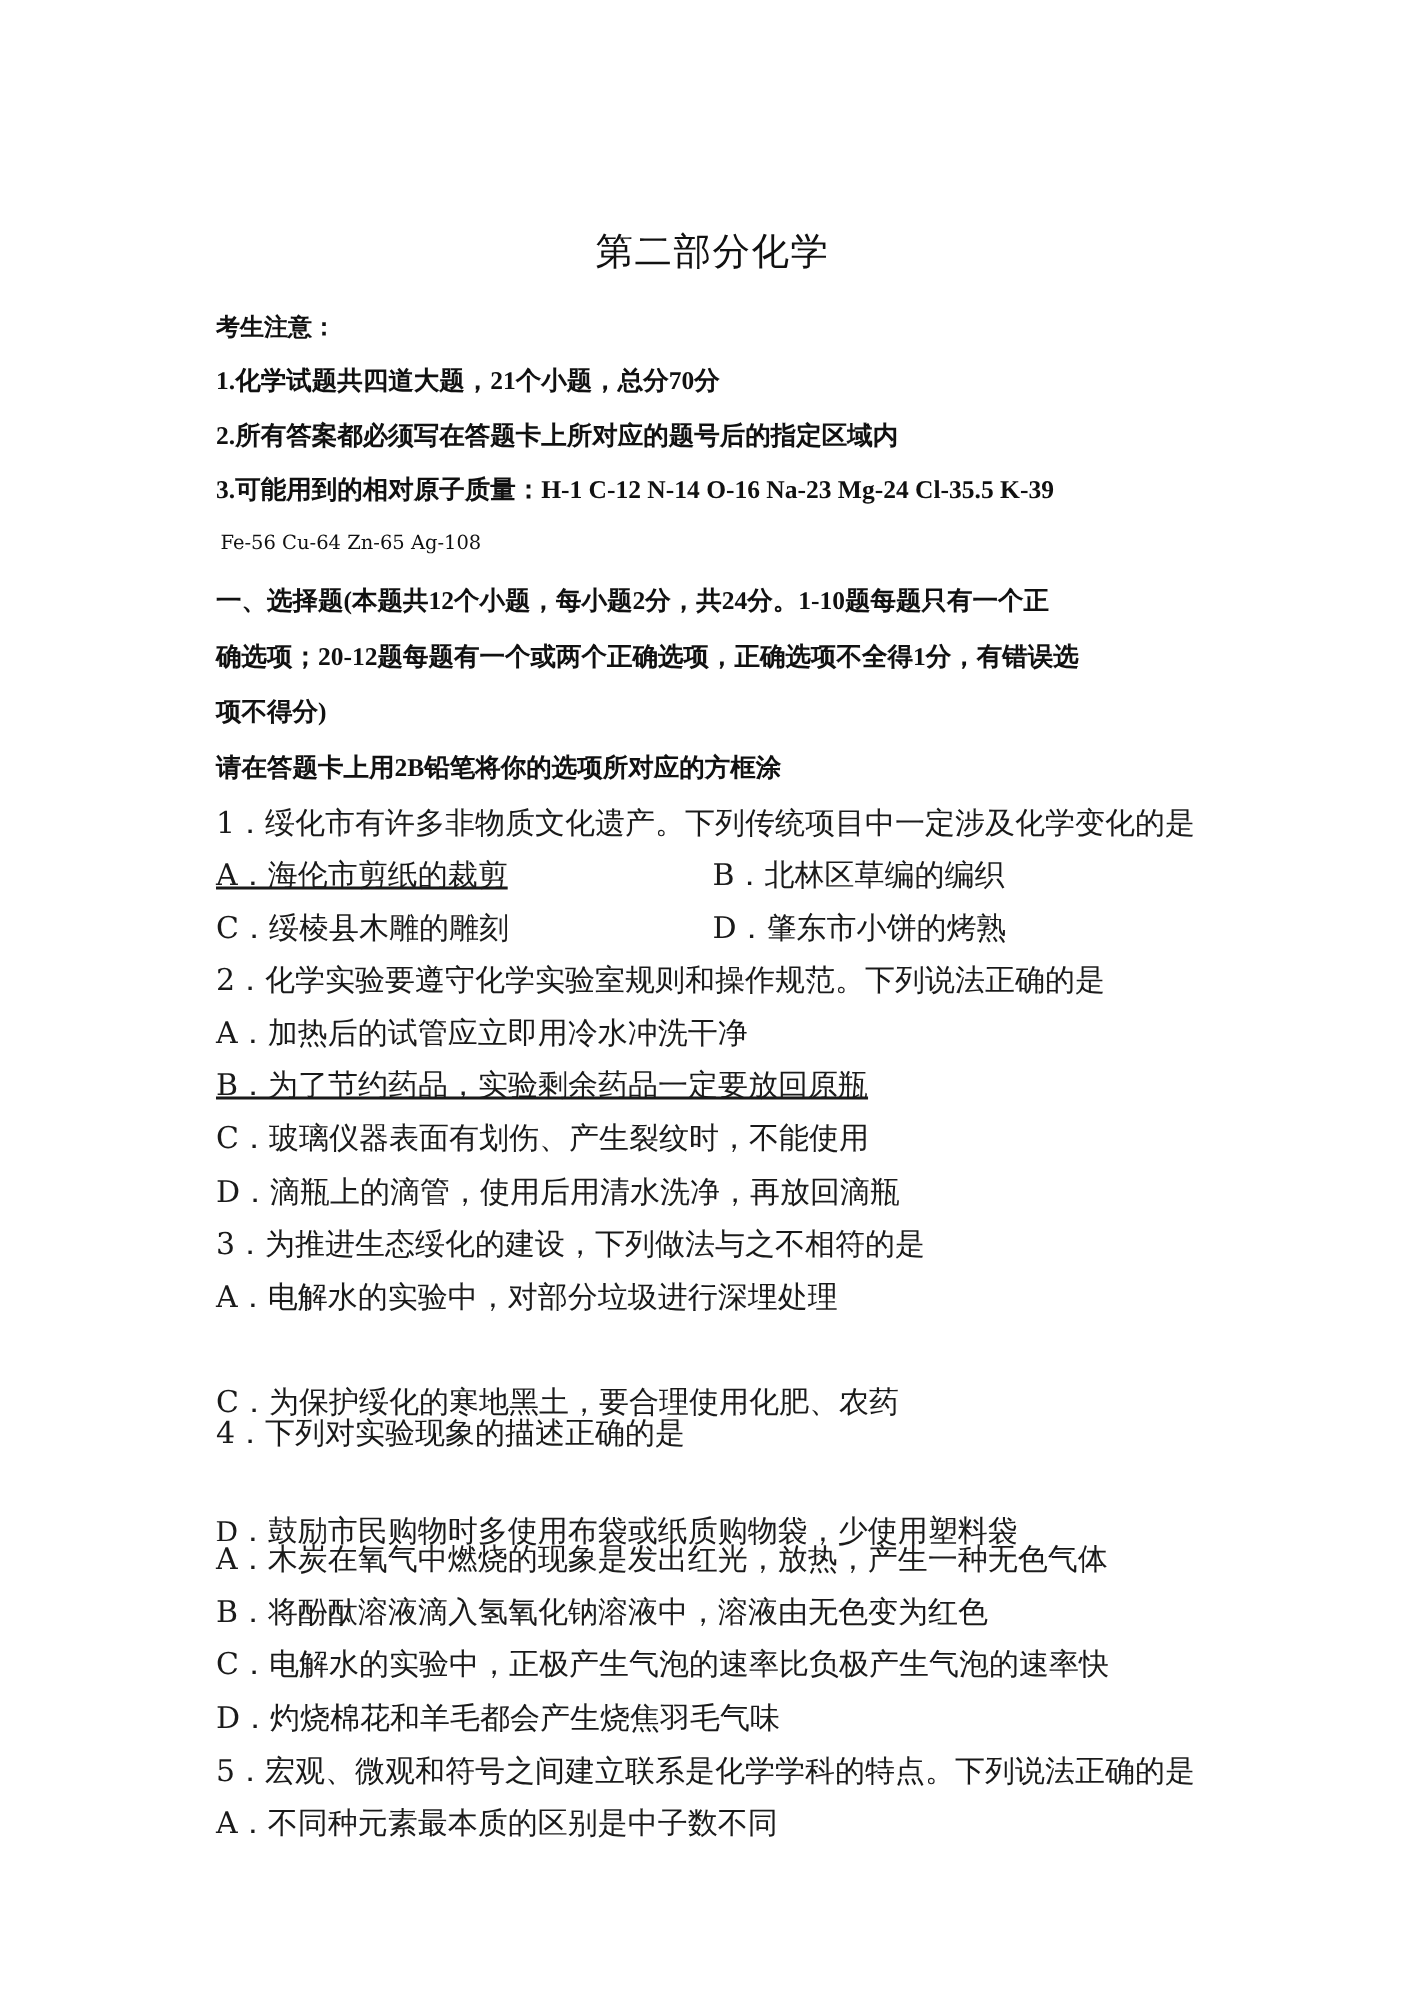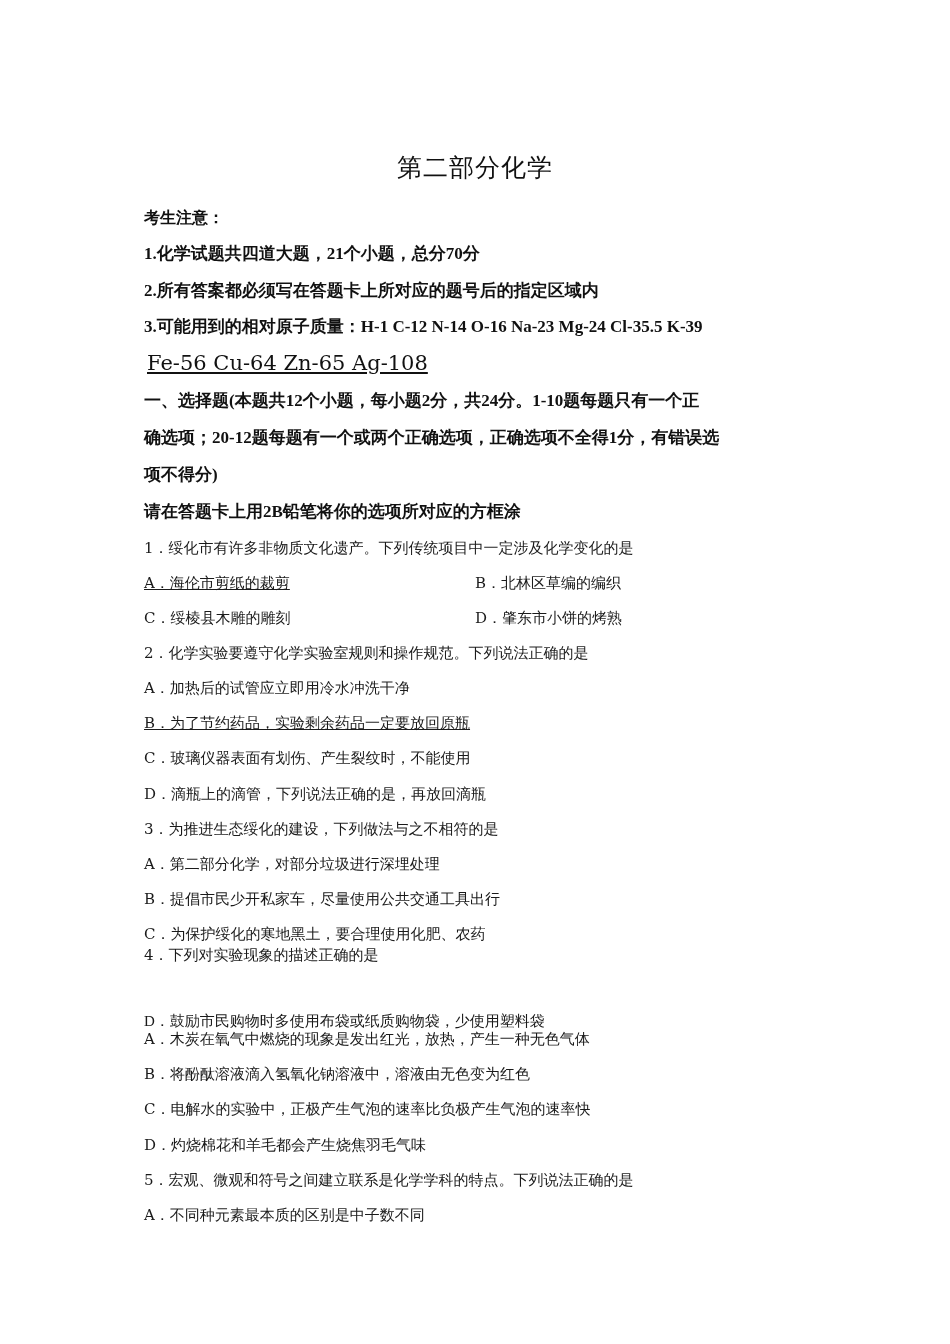--- a/index.html
+++ b/index.html
@@ -46,61 +46,60 @@
       font-size: 17px;
       line-height: 24px;
       font-family: "Liberation Serif", "DejaVu Serif", serif;
     }
     .notice-head {
       font-family: "DejaVu Sans", "Liberation Sans", sans-serif;
       font-weight: bold;
       font-size: 16px;
     }
     .q {
-      font-size: 15px;
+      font-size: 20px;
       line-height: 22px;
       color: #1a1a1a;
     }
     .opt-left { left: 144px; }
     .opt-right { left: 475px; }
     .indent { left: 147px; }
   </style>
 </head>
 <body>
 
 <div class="page">
 
   <div class="title">第二部分化学</div>
 
   <div class="line notice-head" style="top:207px;">考生注意：</div>
   <div class="line bold" style="top:242px;">1.化学试题共四道大题，21个小题，总分70分</div>
   <div class="line bold" style="top:279px;">2.所有答案都必须写在答题卡上所对应的题号后的指定区域内</div>
   <div class="line bold" style="top:315px;">3.可能用到的相对原子质量：H-1  C-12  N-14  O-16  Na-23  Mg-24  Cl-35.5  K-39</div>
-  <div class="line indent" style="top:352px; font-size:21px;text-decoration:underline;">Fe-56  Cu-64  Zn-65  Ag-108</div>
+  <div class="line indent" style="top:352px; font-size:13px;">Fe-56  Cu-64  Zn-65  Ag-108</div>
 
   <div class="line bold" style="top:389px;">一、选择题(本题共12个小题，每小题2分，共24分。1-10题每题只有一个正</div>
   <div class="line bold" style="top:426px;">确选项；20-12题每题有一个或两个正确选项，正确选项不全得1分，有错误选</div>
   <div class="line bold" style="top:463px;">项不得分)</div>
   <div class="line bold" style="top:500px;">请在答题卡上用2B铅笔将你的选项所对应的方框涂</div>
 
   <div class="line q" style="top:537px;">1．绥化市有许多非物质文化遗产。下列传统项目中一定涉及化学变化的是</div>
   <div class="line q opt-left" style="top:572px;text-decoration:underline;">A．海伦市剪纸的裁剪</div>
   <div class="line q opt-right" style="top:572px;">B．北林区草编的编织</div>
   <div class="line q opt-left" style="top:607px;">C．绥棱县木雕的雕刻</div>
   <div class="line q opt-right" style="top:607px;">D．肇东市小饼的烤熟</div>
 
   <div class="line q" style="top:642px;">2．化学实验要遵守化学实验室规则和操作规范。下列说法正确的是</div>
   <div class="line q" style="top:677px;">A．加热后的试管应立即用冷水冲洗干净</div>
   <div class="line q" style="top:712px;text-decoration:underline;">B．为了节约药品，实验剩余药品一定要放回原瓶</div>
   <div class="line q" style="top:747px;">C．玻璃仪器表面有划伤、产生裂纹时，不能使用</div>
-  <div class="line q" style="top:783px;">D．滴瓶上的滴管，下列说法正确的是，再放回滴瓶</div>
+  <div class="line q" style="top:783px;">D．滴瓶上的滴管，使用后用清水洗净，再放回滴瓶</div>
 
   <div class="line q" style="top:818px;">3．为推进生态绥化的建设，下列做法与之不相符的是</div>
-  <div class="line q" style="top:853px;">A．第二部分化学，对部分垃圾进行深埋处理</div>
-  <div class="line q" style="top:888px;">B．提倡市民少开私家车，尽量使用公共交通工具出行</div>
+  <div class="line q" style="top:853px;">A．电解水的实验中，对部分垃圾进行深埋处理</div>
   <div class="line q" style="top:923px;">C．为保护绥化的寒地黑土，要合理使用化肥、农药</div>
   <div class="line q" style="top:1010px;font-family:Liberation Serif, serif;">D．鼓励市民购物时多使用布袋或纸质购物袋，少使用塑料袋</div>
 
   <div class="line q" style="top:944px;">4．下列对实验现象的描述正确的是</div>
   <div class="line q" style="top:1028px;">A．木炭在氧气中燃烧的现象是发出红光，放热，产生一种无色气体</div>
   <div class="line q" style="top:1063px;">B．将酚酞溶液滴入氢氧化钠溶液中，溶液由无色变为红色</div>
   <div class="line q" style="top:1098px;">C．电解水的实验中，正极产生气泡的速率比负极产生气泡的速率快</div>
   <div class="line q" style="top:1134px;">D．灼烧棉花和羊毛都会产生烧焦羽毛气味</div>
 
   <div class="line q" style="top:1169px;">5．宏观、微观和符号之间建立联系是化学学科的特点。下列说法正确的是</div>

